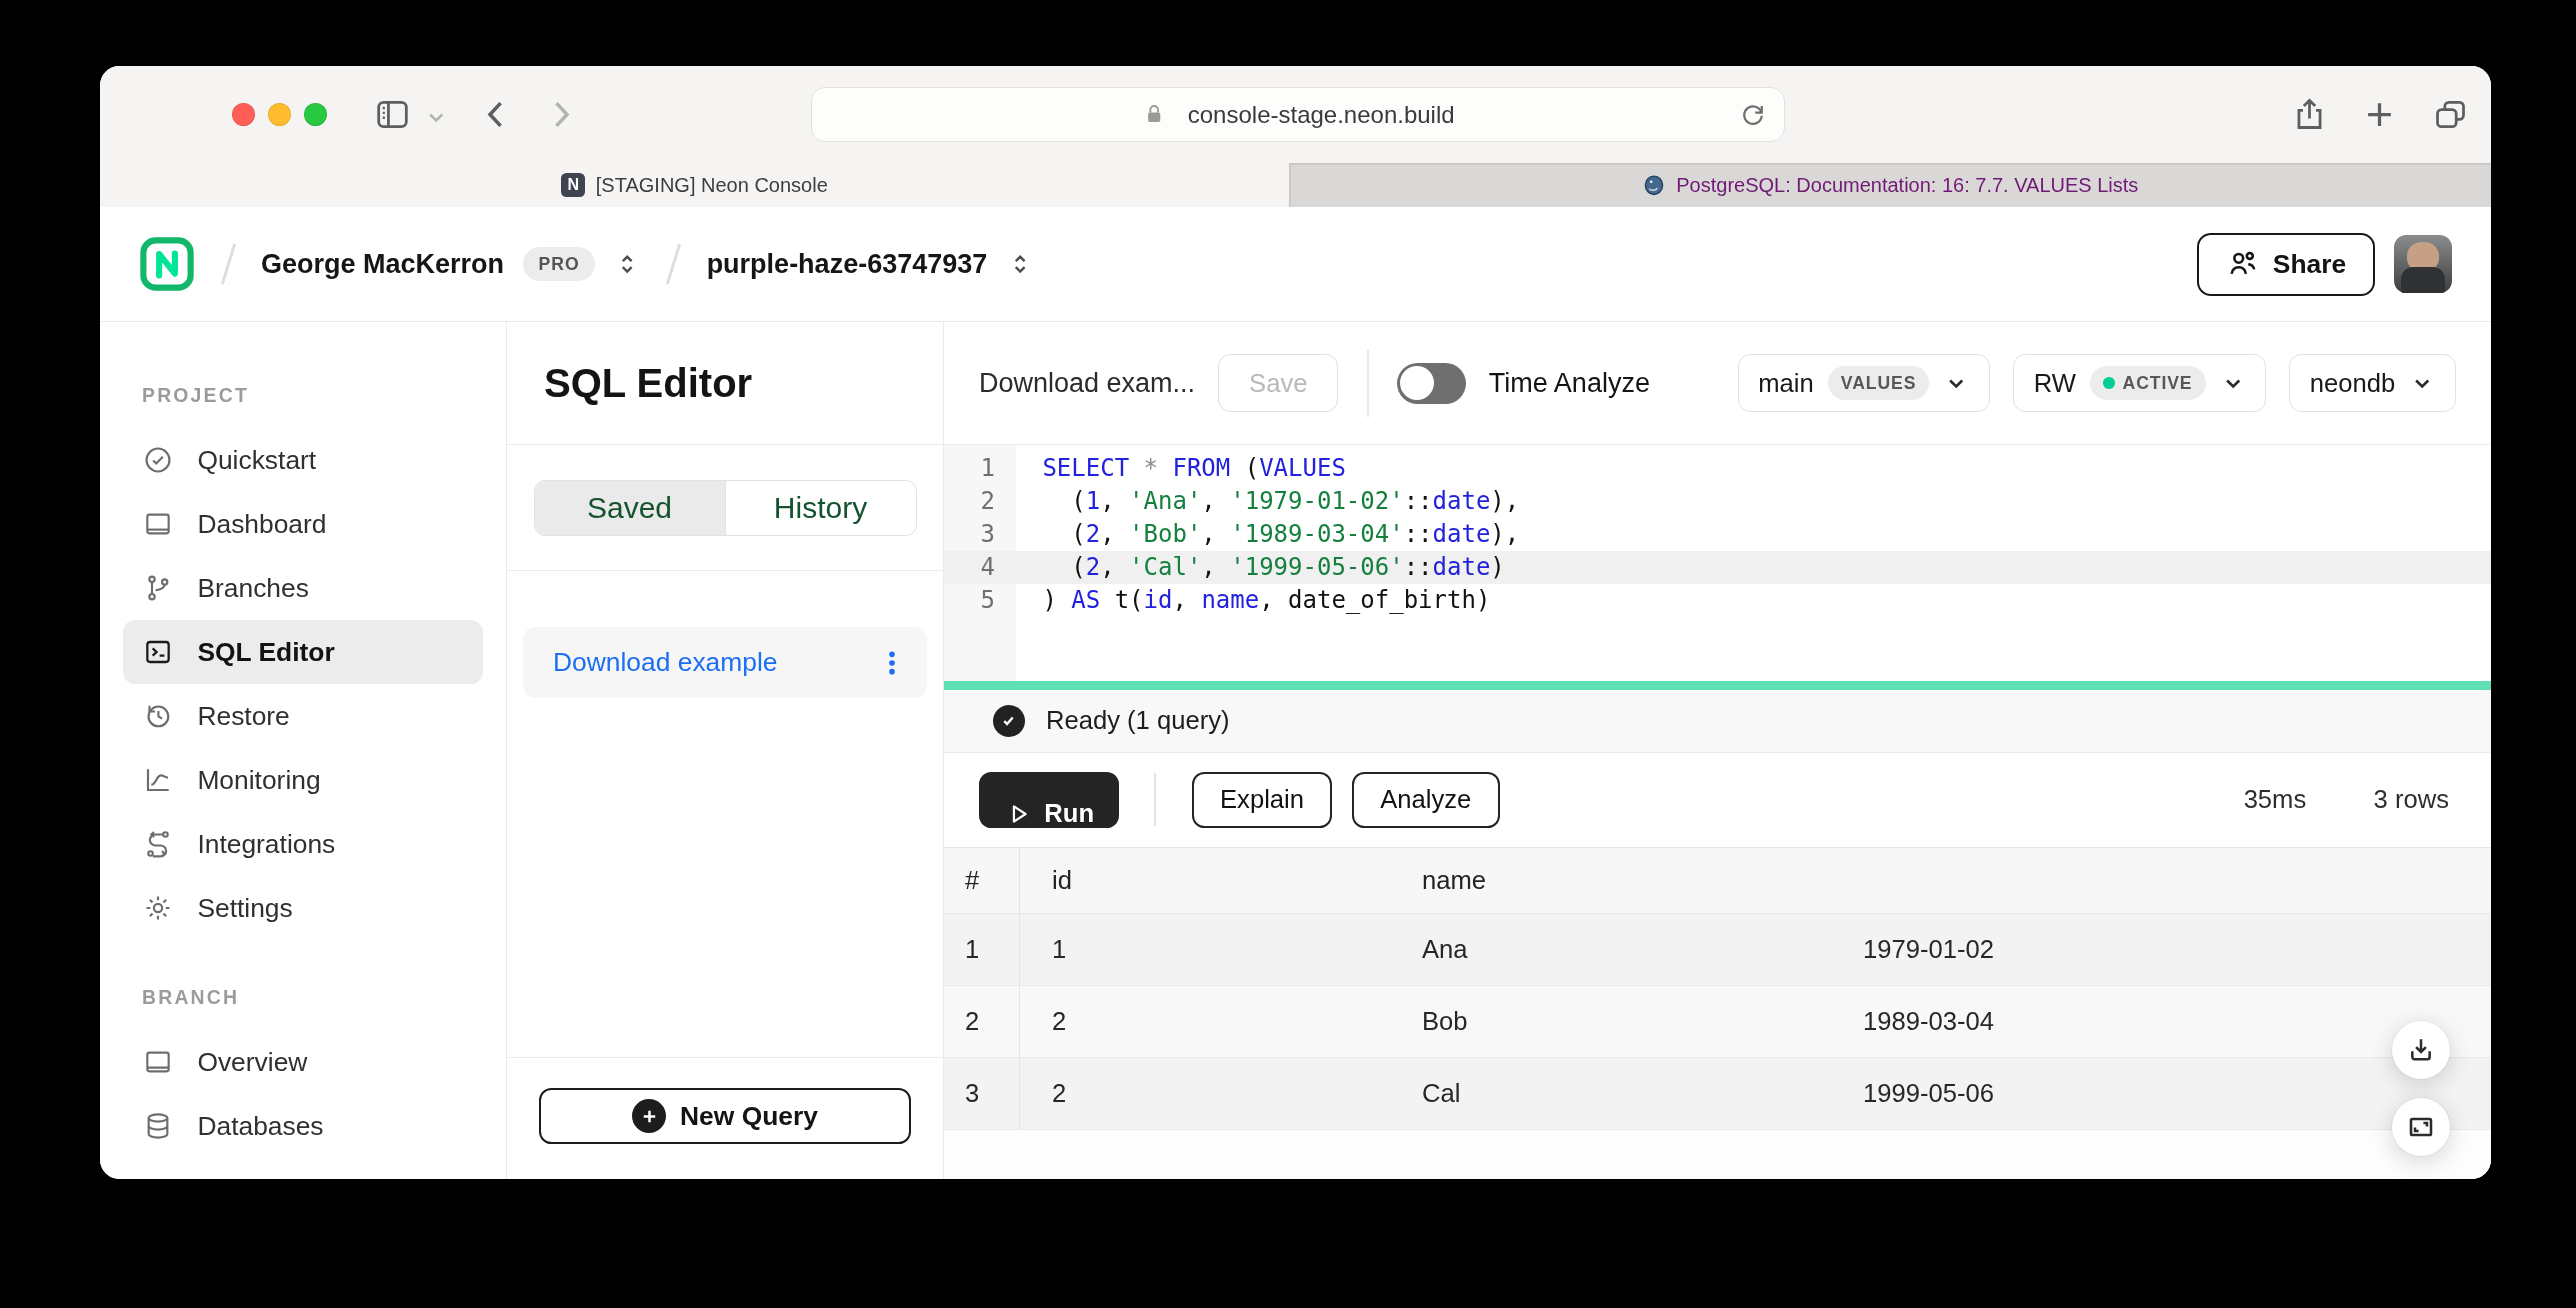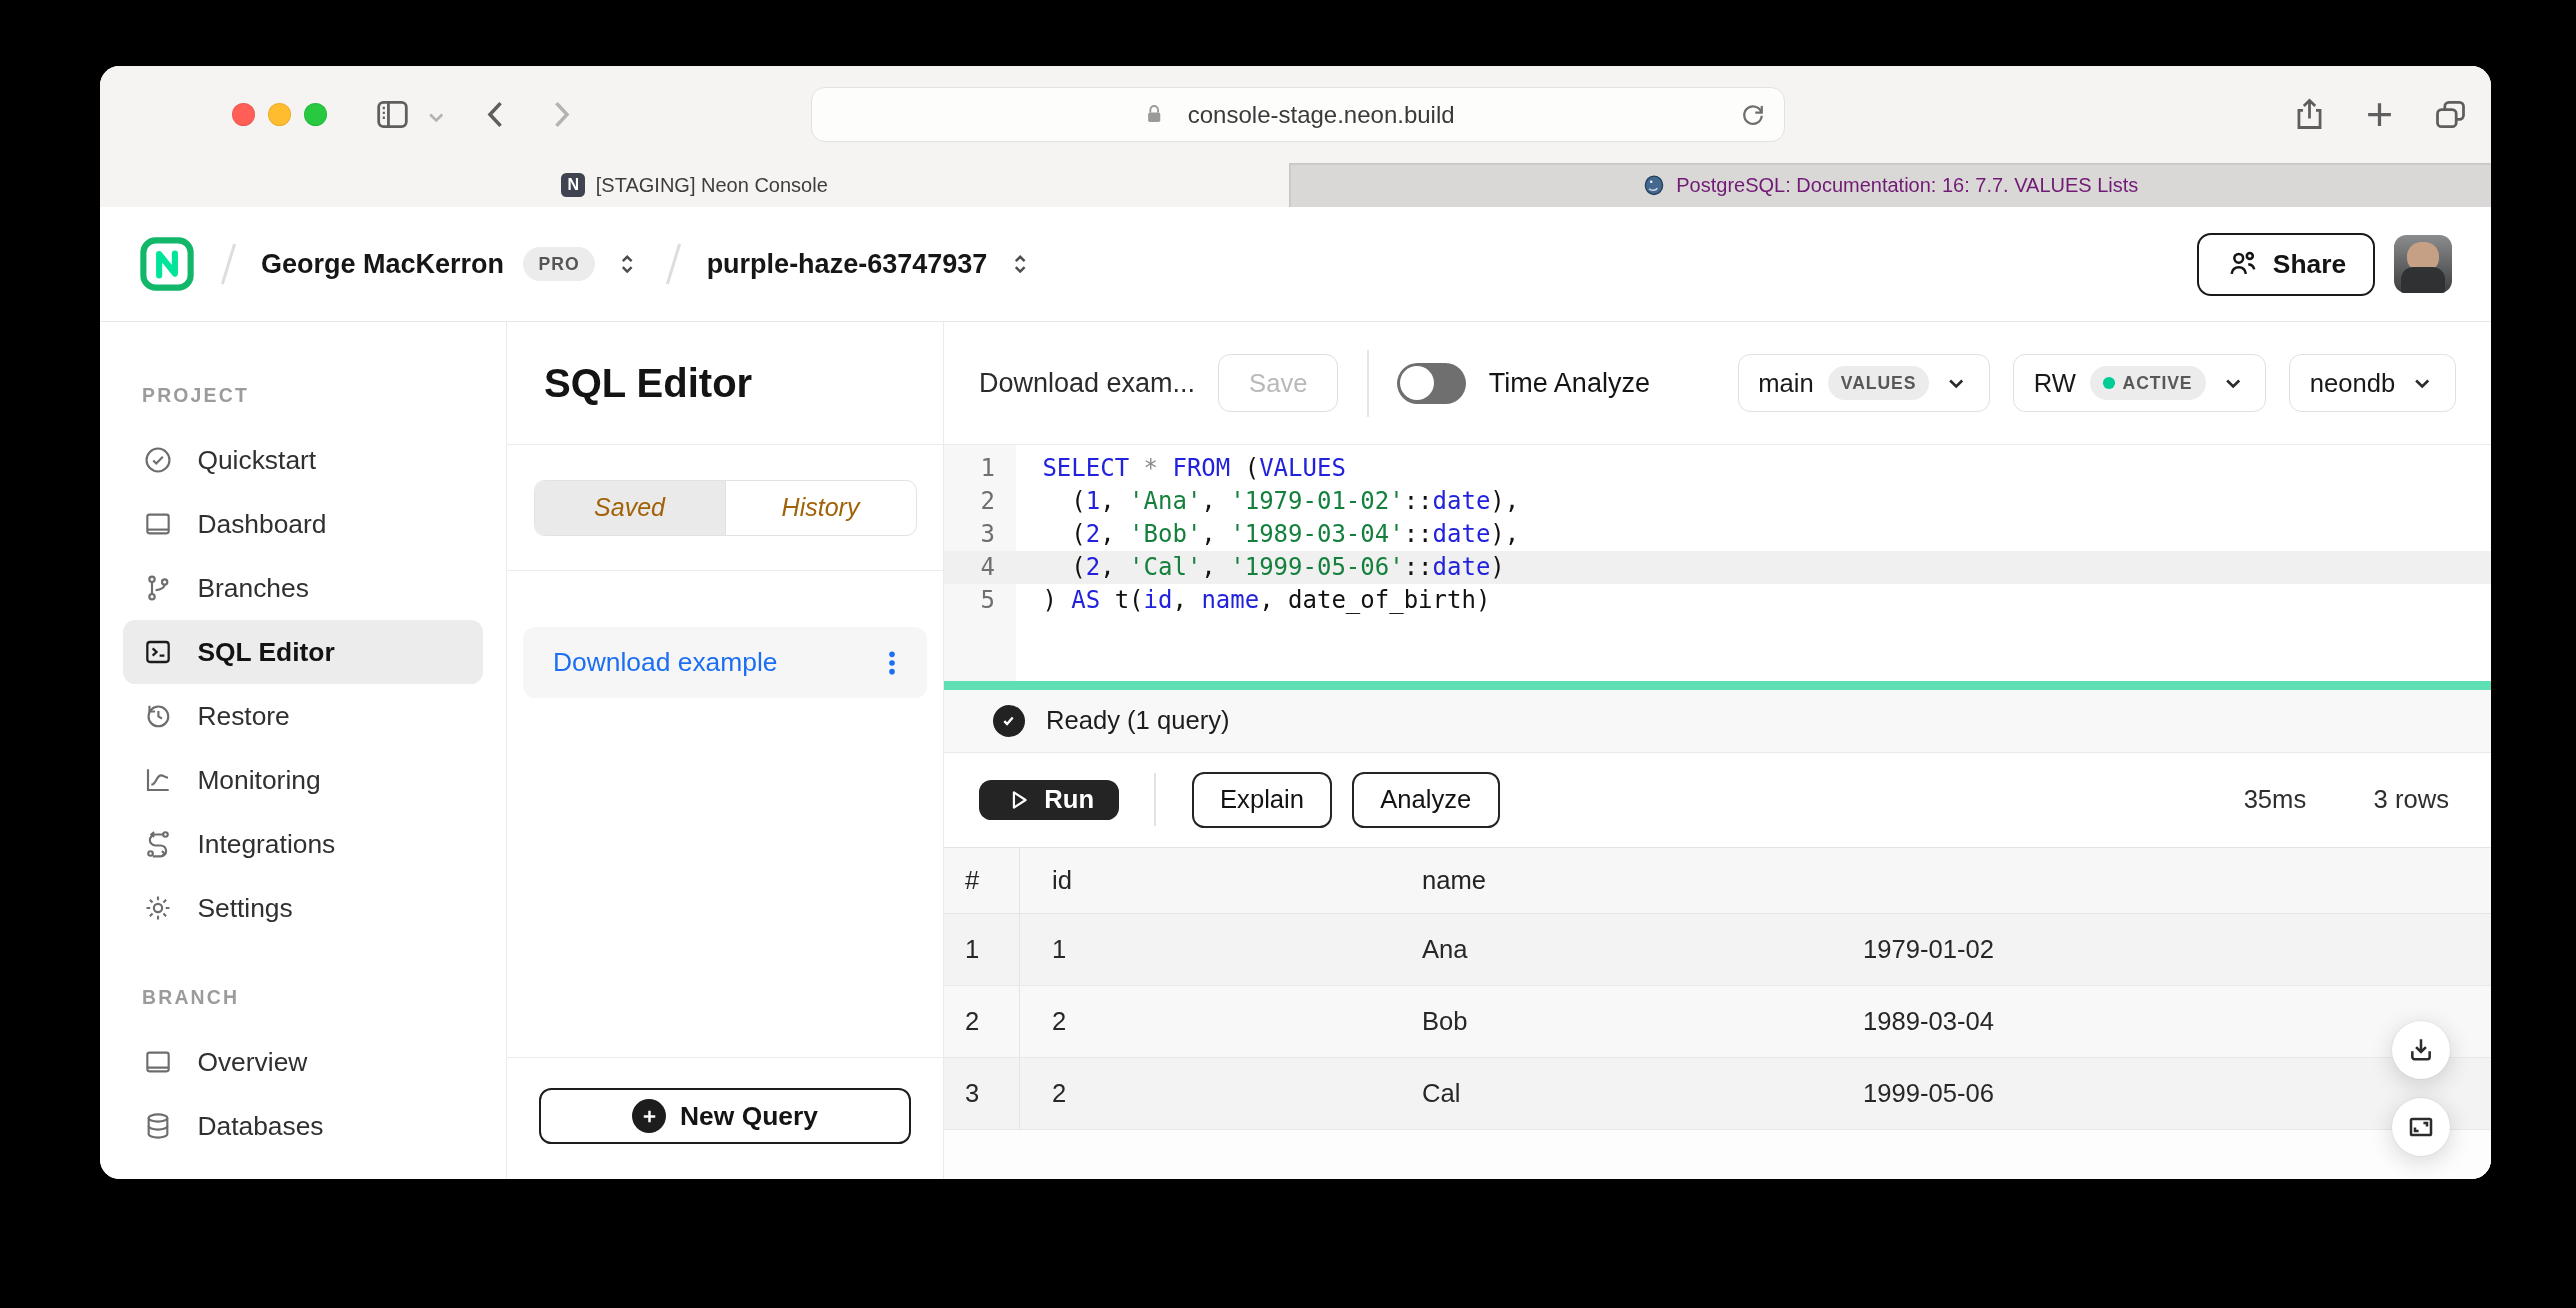--- a/index.html
+++ b/index.html
@@ -80,21 +80,21 @@
   
   .queries { width:437px; flex:0 0 auto; border-right:1.8px solid #ebebeb; display:flex; flex-direction:column; }
   .q-title-row { height:123px; flex:0 0 auto; border-bottom:1.8px solid #ebebeb;
                  display:flex; align-items:center; padding-left:37px; }
   .q-title { font-size:40px; font-weight:650; color:#141414; }
   .q-seg-row { height:126px; flex:0 0 auto; border-bottom:1.8px solid #ebebeb;
                display:flex; align-items:center; justify-content:center; }
   .seg { width:383px; height:56px; border:1.8px solid #e2e2e2; border-radius:10.6px;
          overflow:hidden; display:flex; background:#fff; }
   .seg-opt { flex:1; display:flex; align-items:center; justify-content:center;
-             font-size:25px; color:#a16207;font-style:italic; }
+             font-size:30px; color:#14532d; }
   .seg-opt.active { background:#eaeaea; }
   .q-list { flex:1; padding-top:56px; min-height:0; }
   .q-item { margin:0 16px; height:71px; background:#f6f6f6; border-radius:12.3px;
             display:flex; align-items:center; padding:0 19.4px 0 30px; }
   .q-item-label { font-size:26.4px; color:#1c6ef2; flex:1; }
   .q-item .dots { width:32px; height:32px; color:#1c6ef2; }
   .q-item .dots svg{width:100%;height:100%;}
   .q-footer { flex:0 0 auto; border-top:1.8px solid #ebebeb; padding:30px 32px 35px; }
   .new-query { width:100%; height:56px; border:2.6px solid #1d1d1d; border-radius:12.3px; background:#fff;
                display:flex; align-items:center; justify-content:center; gap:14px;
@@ -135,22 +135,22 @@
 
   .drag-bar { height:8.8px; flex:0 0 auto; background:#5fe0b4; }
   .status-row { height:63px; flex:0 0 auto; background:#f8f8f8; border-bottom:1.8px solid #e9e9e9;
                 display:flex; align-items:center; padding-left:49px; gap:21px; }
   .ready-ico { width:32px; height:32px; border-radius:50%; background:#222;
                display:flex; align-items:center; justify-content:center; }
   .ready-ico svg { width:19.4px; height:19.4px; }
   .ready-text { font-size:25.6px; color:#1d1d1d; }
 
   .actions-row { height:94px; flex:0 0 auto; display:flex; align-items:center; padding:0 42px 0 35px; gap:19.4px; }
-  .run-btn { height:40px; padding:0 25px; background:#242424; border-radius:12.3px;
-             display:flex; align-items:center; gap:12.3px; color:#fff; font-size:25.6px; font-weight:600; }
+  .run-btn { height:56px; padding:0 25px; background:#242424; border-radius:12.3px;
+             display:flex; align-items:flex-end; gap:12.3px; color:#fff; font-size:25.6px; font-weight:600; }
   .run-btn .ico { width:28px; height:28px; }
   .run-btn .ico svg{width:100%;height:100%;}
   .adiv { width:1.8px; height:53px; background:#e3e3e3; margin:0 16px; }
   .ghost-btn { height:56px; padding:0 26.4px; border:2.6px solid #242424; border-radius:12.3px; background:#fff;
                font-size:25.6px; color:#121212; display:flex; align-items:center; }
   .stat { font-size:25.6px; color:#2e2e2e; }
   .stat + .stat { margin-left:48px; }
 
   .results { flex:1; min-height:0; background:#fdfdfd; display:flex; flex-direction:column; }
   .t-row { display:flex; flex:0 0 auto; }

